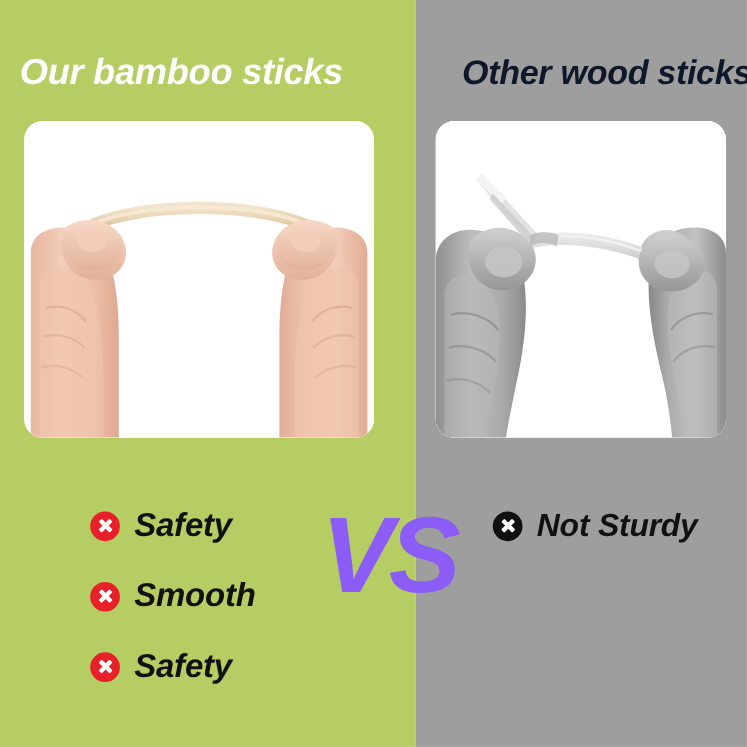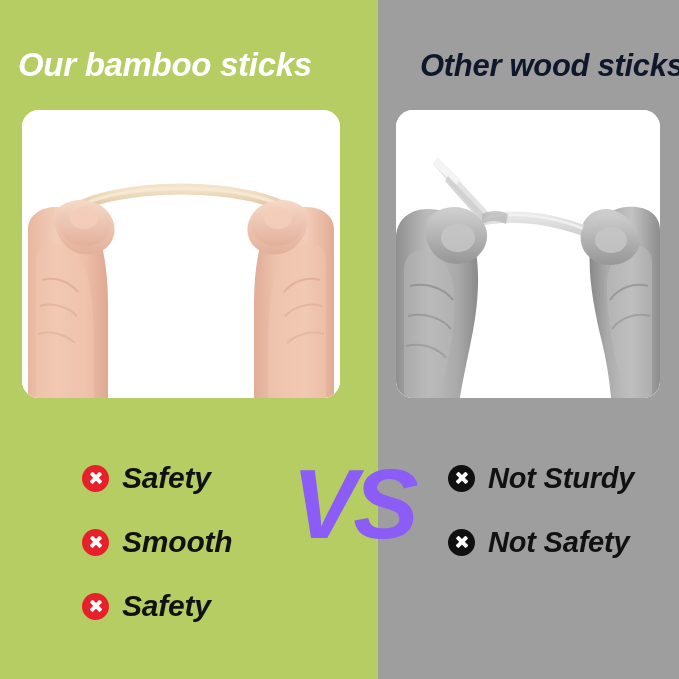--- a/index.html
+++ b/index.html
@@ -256,21 +256,17 @@
       <span class="feature-icon"></span>
       <span class="feature-label">Safety</span>
     </div>
   </div>
 
   <div class="feature-list" id="features-right">
     <div class="feature-row">
       <span class="feature-icon"></span>
       <span class="feature-label">Not Sturdy</span>
     </div>
-    <div class="feature-row">
-      <span class="feature-icon"></span>
-      <span class="feature-label">Not Safety</span>
-    </div>
   </div>
 
   <div id="vs-badge">VS</div>
 
 </div>
 
 </body></html>

